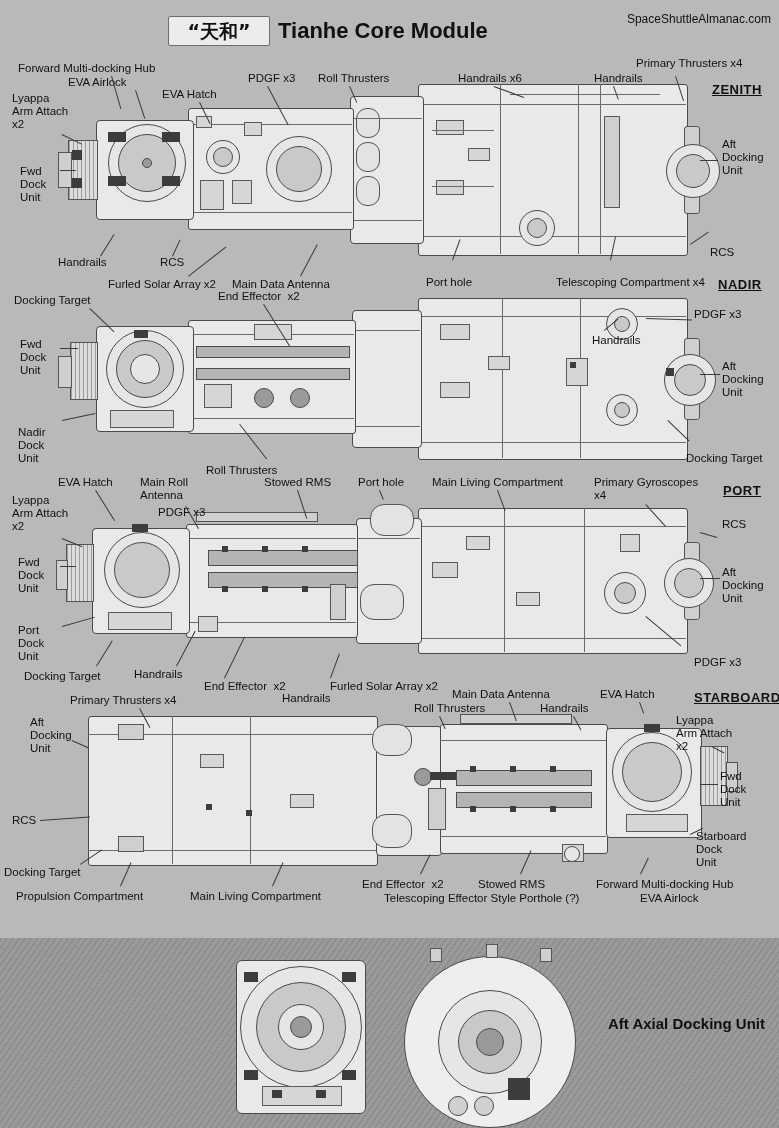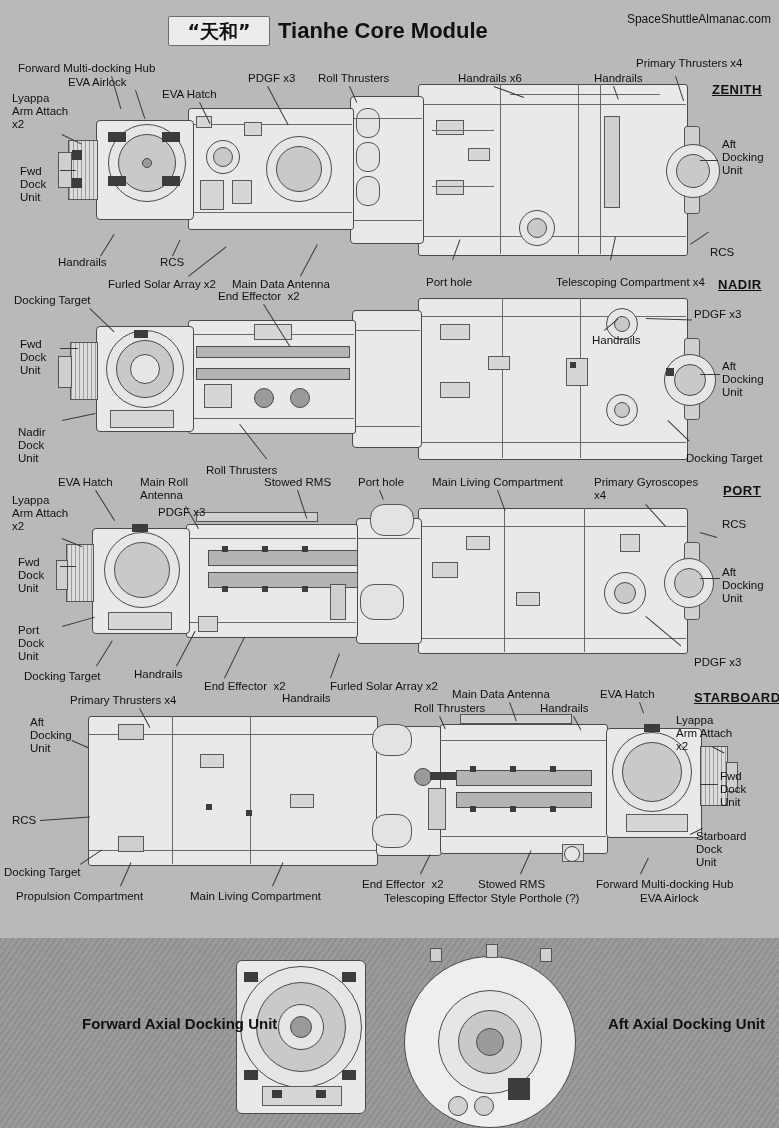--- a/index.html
+++ b/index.html
@@ -437,19 +437,17 @@
     <div class="cir" style="left:438px;top:52px;width:102px;height:102px;"></div>
     <div class="cir d" style="left:458px;top:72px;width:62px;height:62px;"></div>
     <div class="cir k" style="left:476px;top:90px;width:26px;height:26px;"></div>
     <div class="blk" style="left:508px;top:140px;width:22px;height:22px;"></div>
     <div class="cir" style="left:448px;top:158px;width:18px;height:18px;background:#d0d0d0;"></div>
     <div class="cir" style="left:474px;top:158px;width:18px;height:18px;background:#d0d0d0;"></div>
     <div class="dk" style="left:430px;top:10px;width:10px;height:12px;"></div>
     <div class="dk" style="left:486px;top:6px;width:10px;height:12px;"></div>
     <div class="dk" style="left:540px;top:10px;width:10px;height:12px;"></div>
 
-    <div class="bigtxt" style="left:82px;top:76px;">Forward Axial
-Docking Unit</div>
     <div class="bigtxt" style="left:608px;top:76px;">Aft Axial
 Docking Unit</div>
   </div>
 
 </div>
 
 </body></html>

